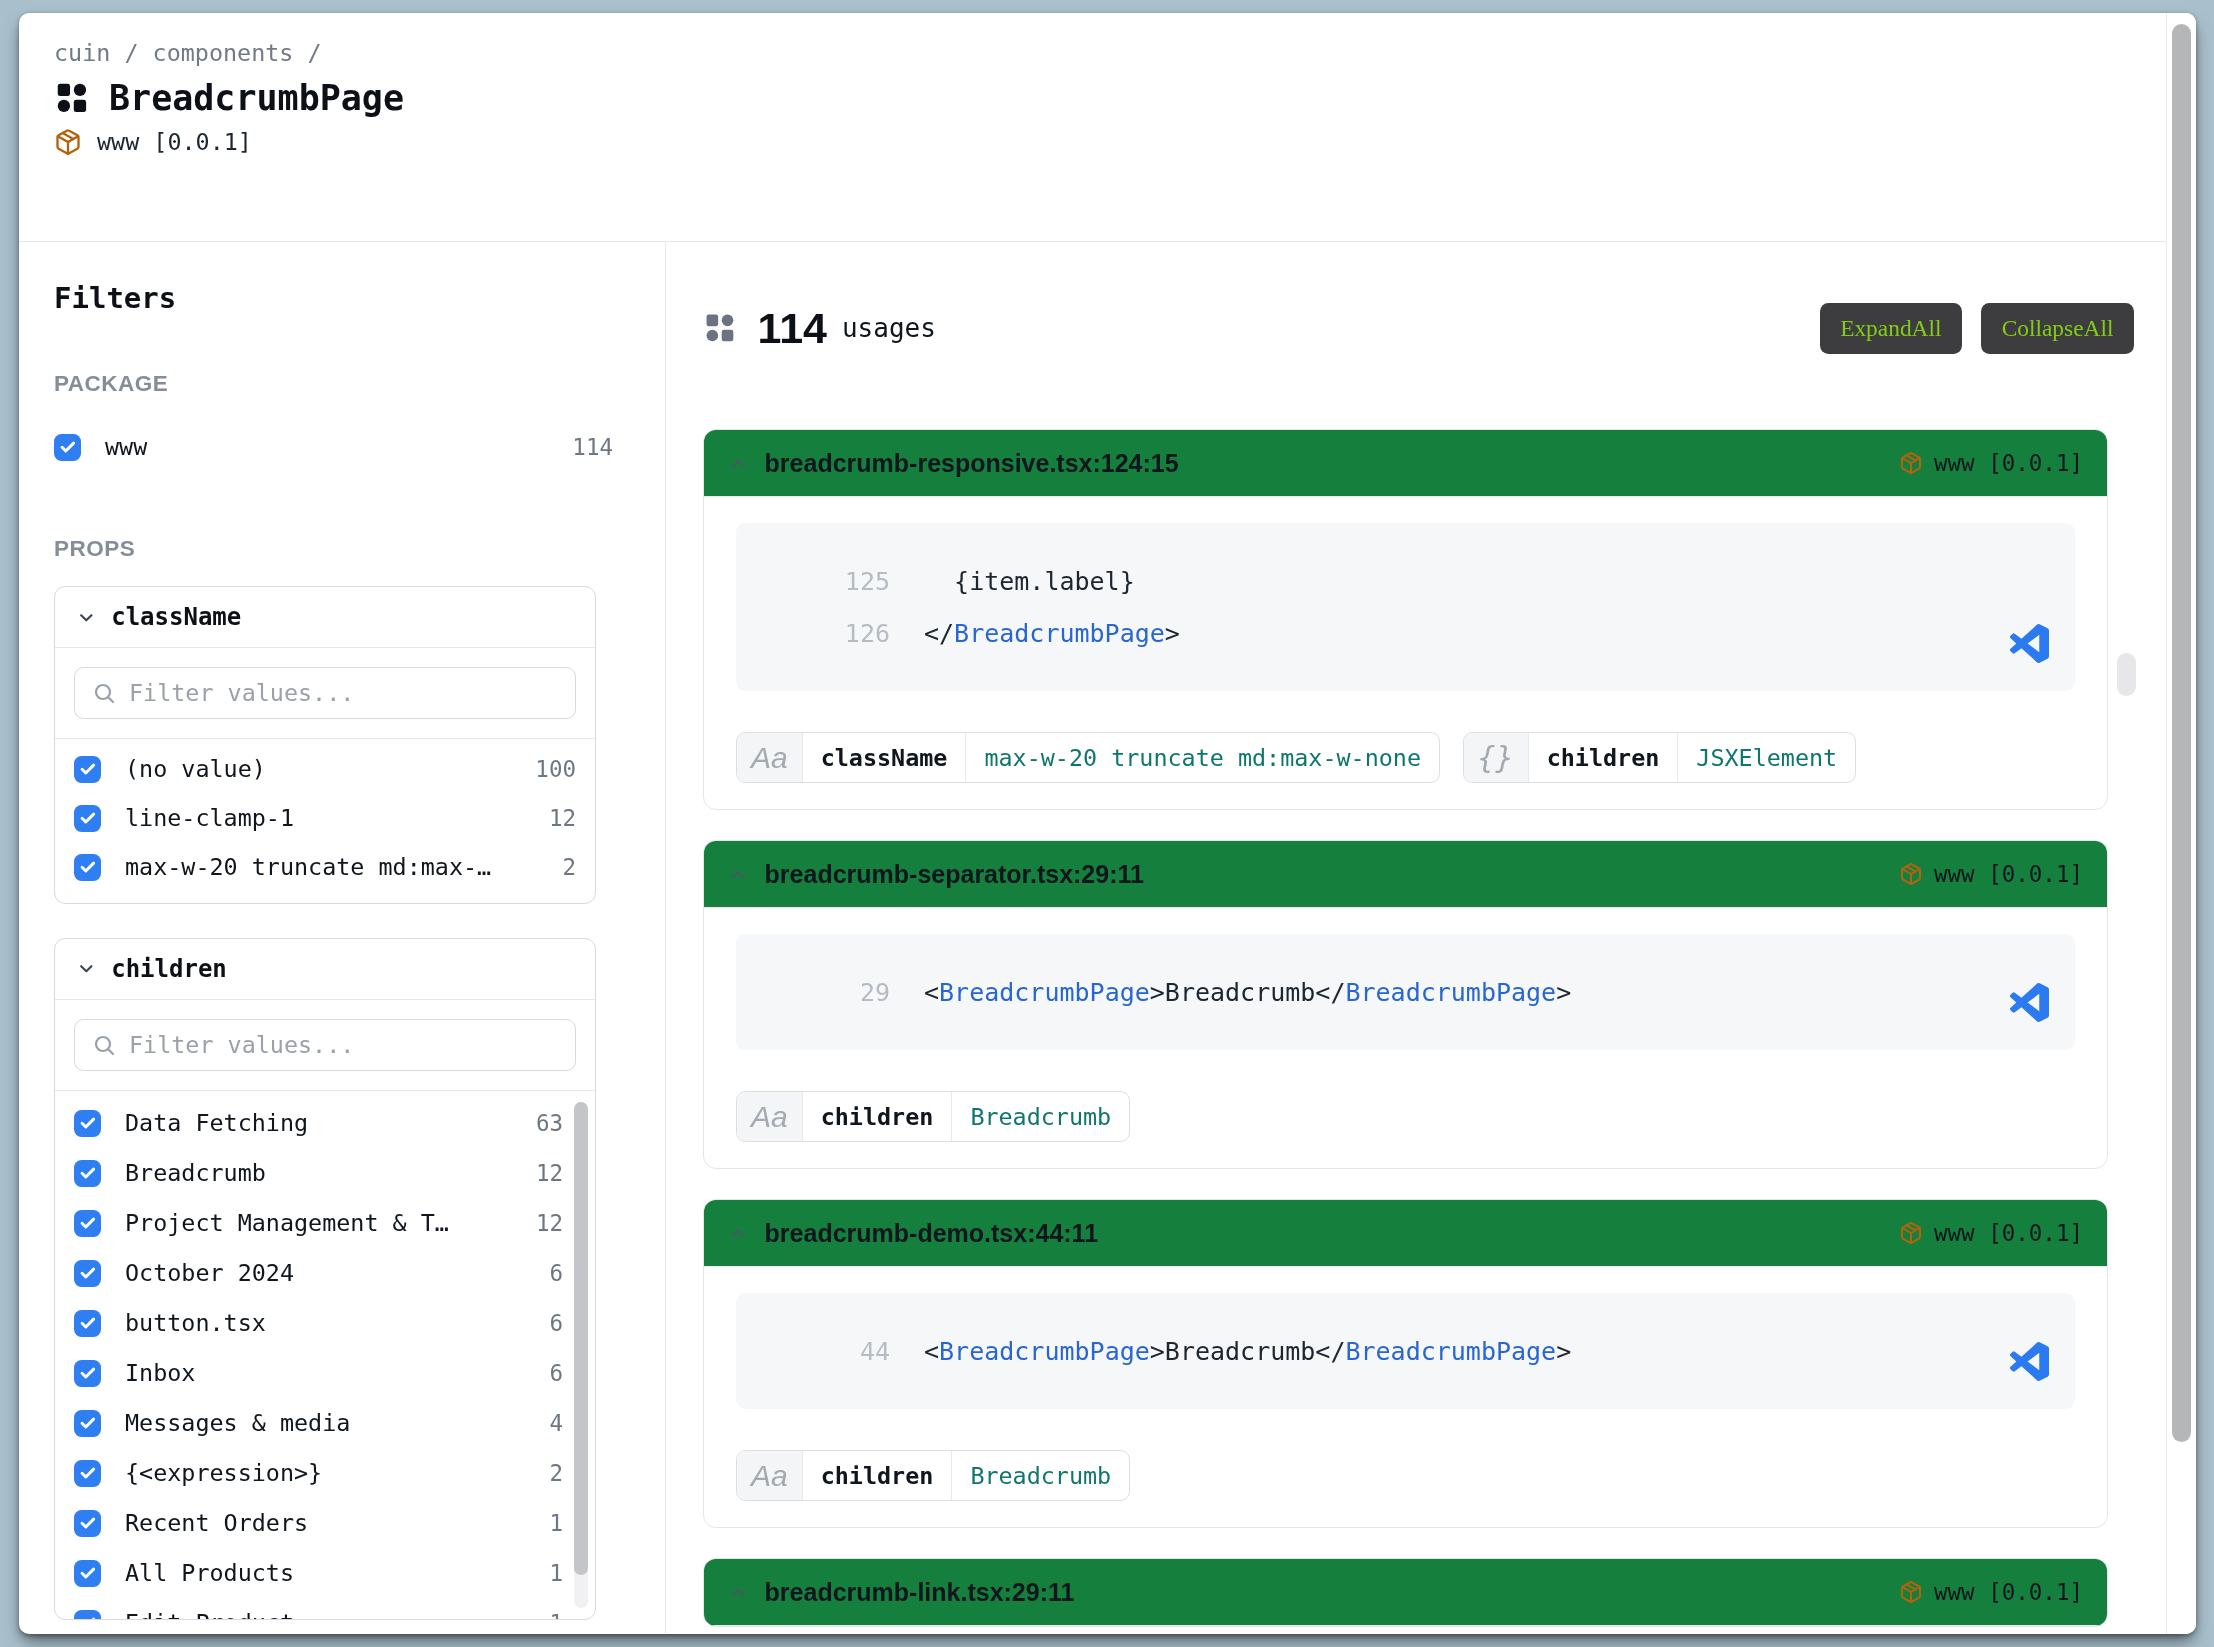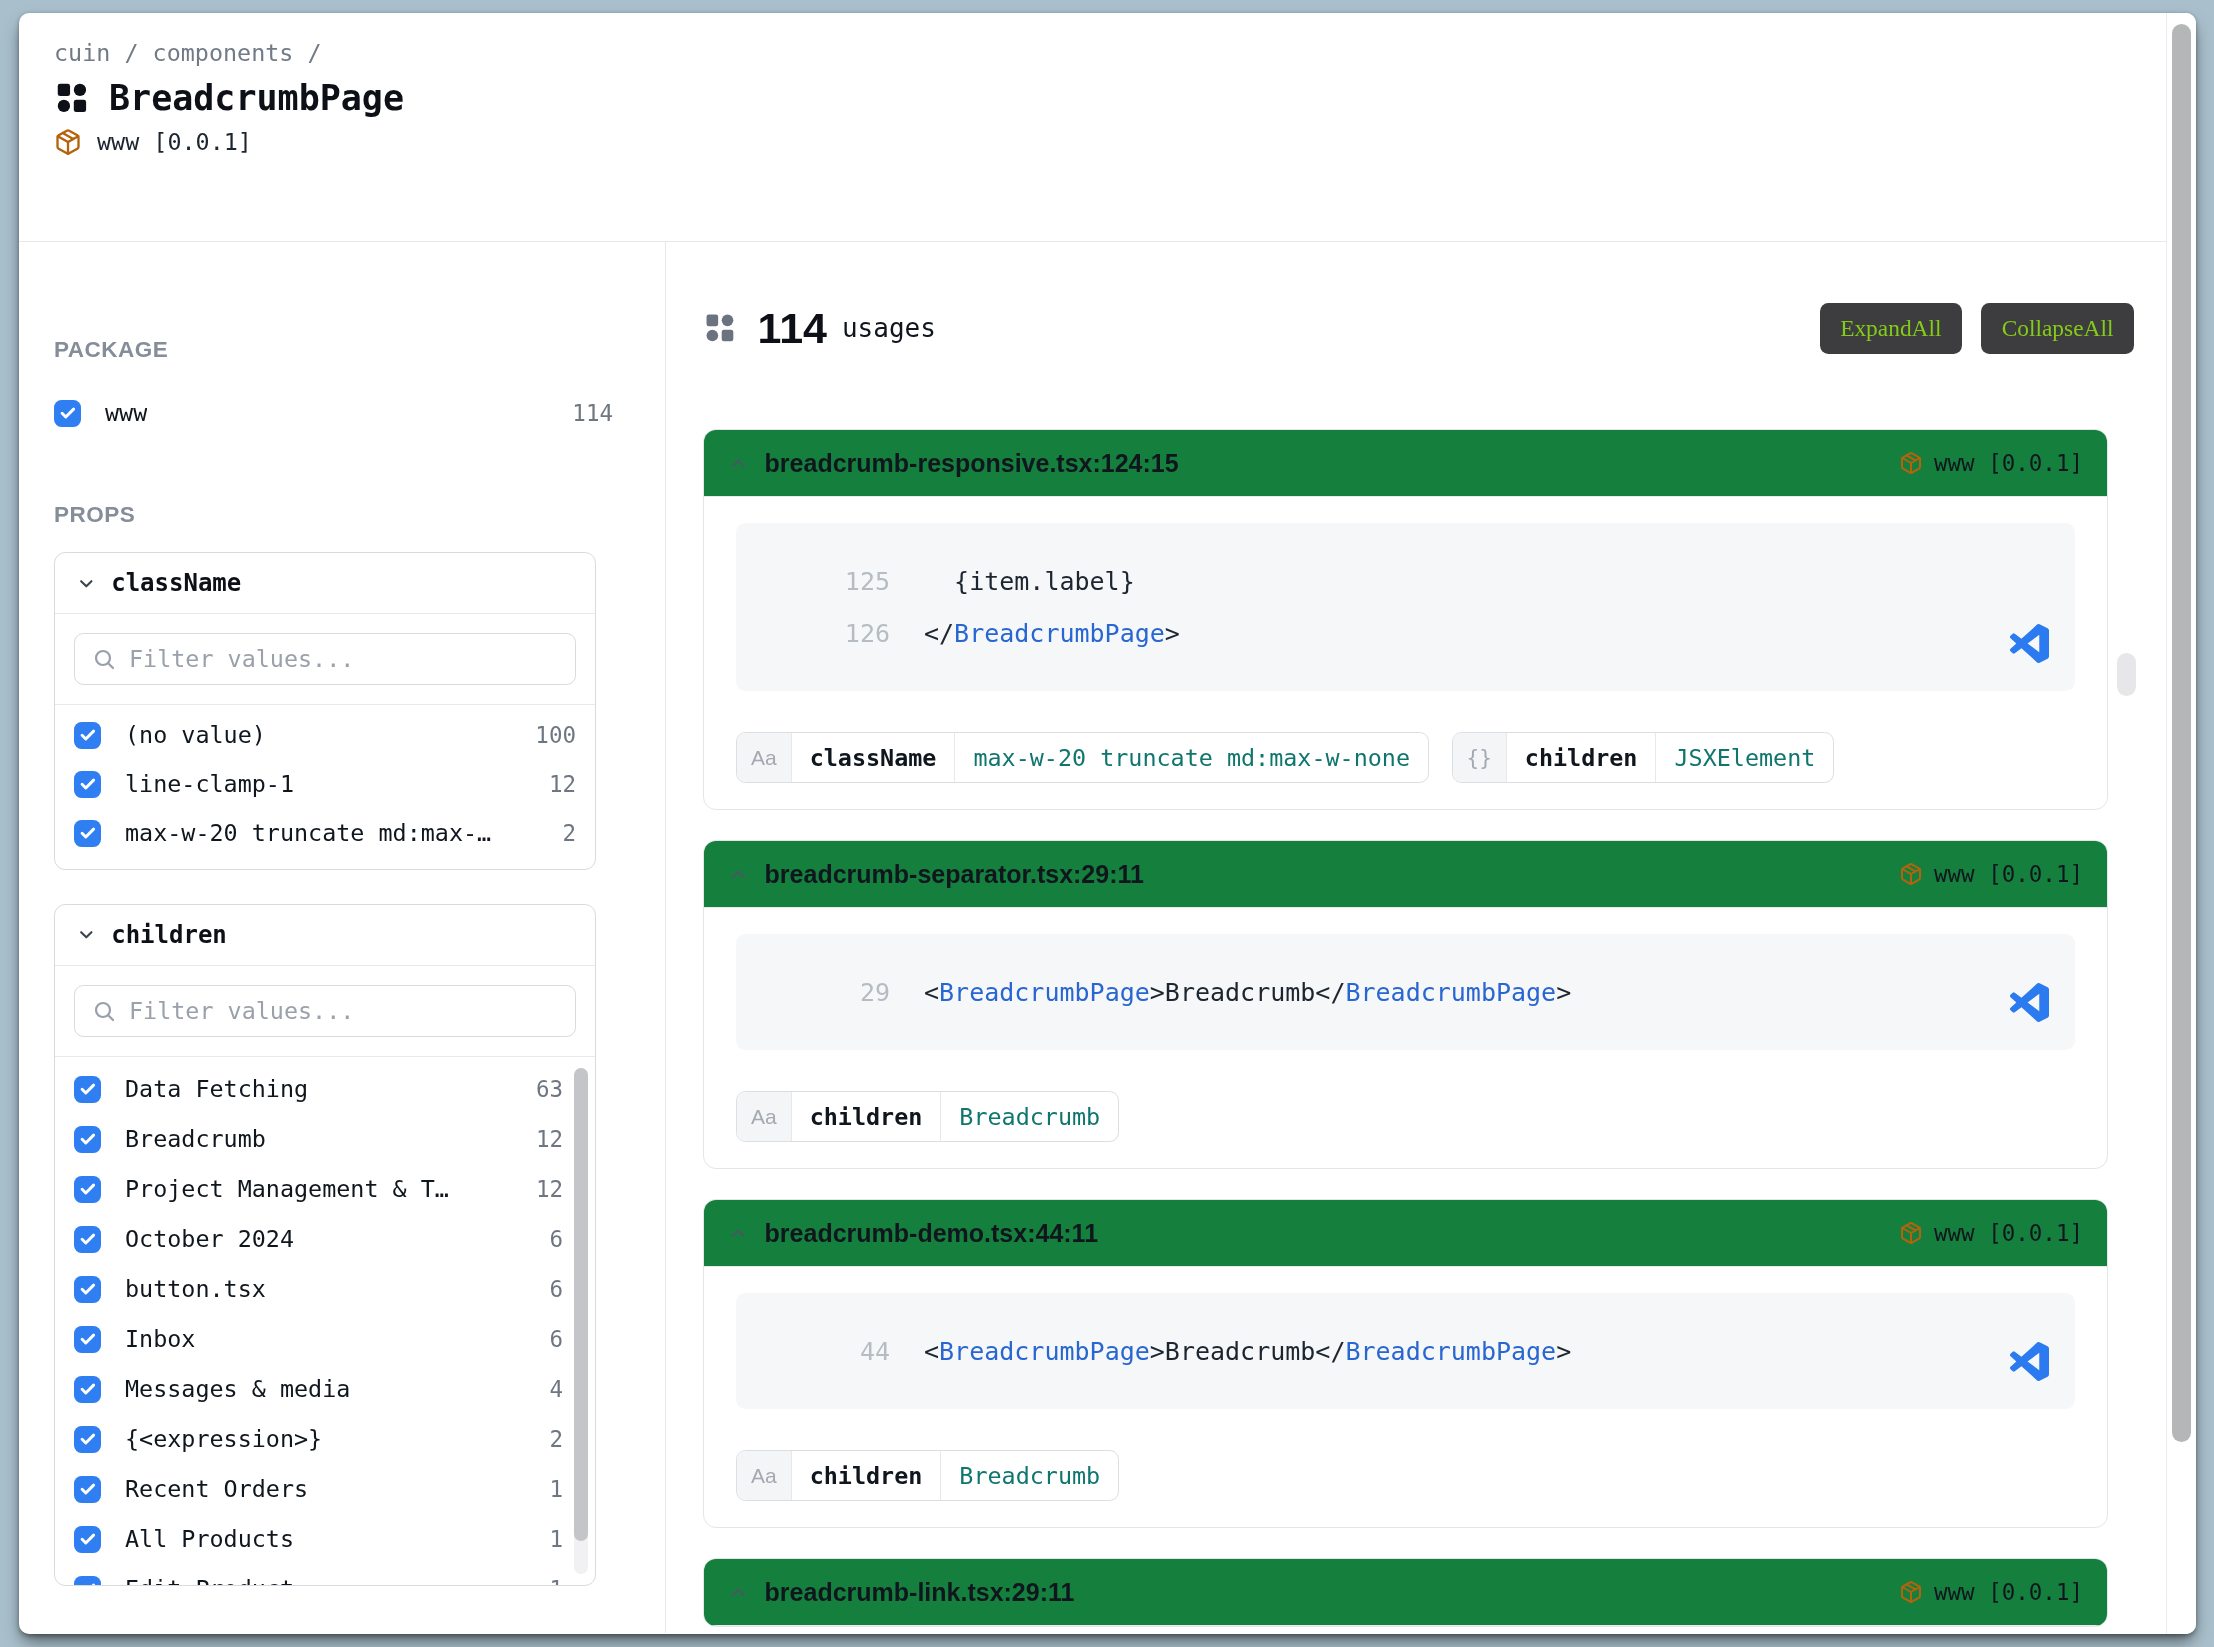--- a/index.html
+++ b/index.html
@@ -83,22 +83,22 @@
   .code-text { white-space:pre; font-size:25px; margin-left:34px; }
   .tk-plain { color:#1c2530; }
   .tk-tag { color:#2866d1; }
   .tk-attr { color:#7a4fc4; }
   .tk-op { color:#cf2e3e; }
   .vscode-btn { position:absolute; right:26px; bottom:28px; width:39px; height:39px; cursor:pointer; background:none; border:none; padding:0; }
   .vscode-btn svg { width:39px; height:39px; }
 
   .prop-badges { display:flex; gap:22.5px; margin-top:41px; }
   .prop-badge { display:flex; align-items:stretch; border:0.9px solid #dbdee2; border-radius:9.4px; overflow:hidden; height:51px; background:#fff; }
-  .pb-kind { background:#f4f5f6; color:#a3a9b1; font-family:"Liberation Sans", sans-serif; font-size:21px;
-             display:flex; align-items:center; padding:0 14px; border-right:0.9px solid #e6e8ea; }
+  .pb-kind { background:#f4f5f6; color:#a3a9b1; font-family:"Liberation Sans", sans-serif; font-size:30px;
+             display:flex; align-items:center; padding:0 14px; border-right:0.9px solid #e6e8ea;font-style:italic; }
   .pb-kind.braces { font-family:"DejaVu Sans Mono", monospace; }
   .pb-name { display:flex; align-items:center; padding:0 18px; font-size:23.4px; font-weight:bold; color:#10161d; border-right:0.9px solid #e6e8ea; }
   .pb-value { display:flex; align-items:center; padding:0 18px; font-size:23.4px; color:#0f766e; }
 
   
   .win-rail { position:absolute; top:0; right:0; bottom:0; width:30px; background:#fff; border-left:0.9px solid #ececf0; z-index:6; }
   .win-thumb { position:absolute; top:11.2px; left:4.7px; width:19.7px; height:1418px; background:#b5b6b8; border-radius:10.3px; }
   .inner-thumb { position:absolute; top:411px; right:60px; width:19px; height:43px; background:#e7e7ea; border-radius:9.4px; z-index:5; }
 </style>
 </head>
@@ -151,20 +151,21 @@
       <svg class="icon-pkg" viewBox="0 0 24 24">
           <use href="#ic-package"></use>
         </svg>
       <span class="hdr-pkg-label">www [0.0.1]</span>
     </div>
   </div>
 
   <div class="content">
 
     <div class="sidebar">
+      <div class="sb-title">Filters</div>
 
       <div class="sb-heading pkg">PACKAGE</div>
       <div class="pkg-row">
         <span class="checkbox">
             <svg viewBox="0 0 24 24">
               <use href="#ic-check"></use>
             </svg>
           </span>
         <span class="row-label">www</span>
         <span class="row-count">114</span>

